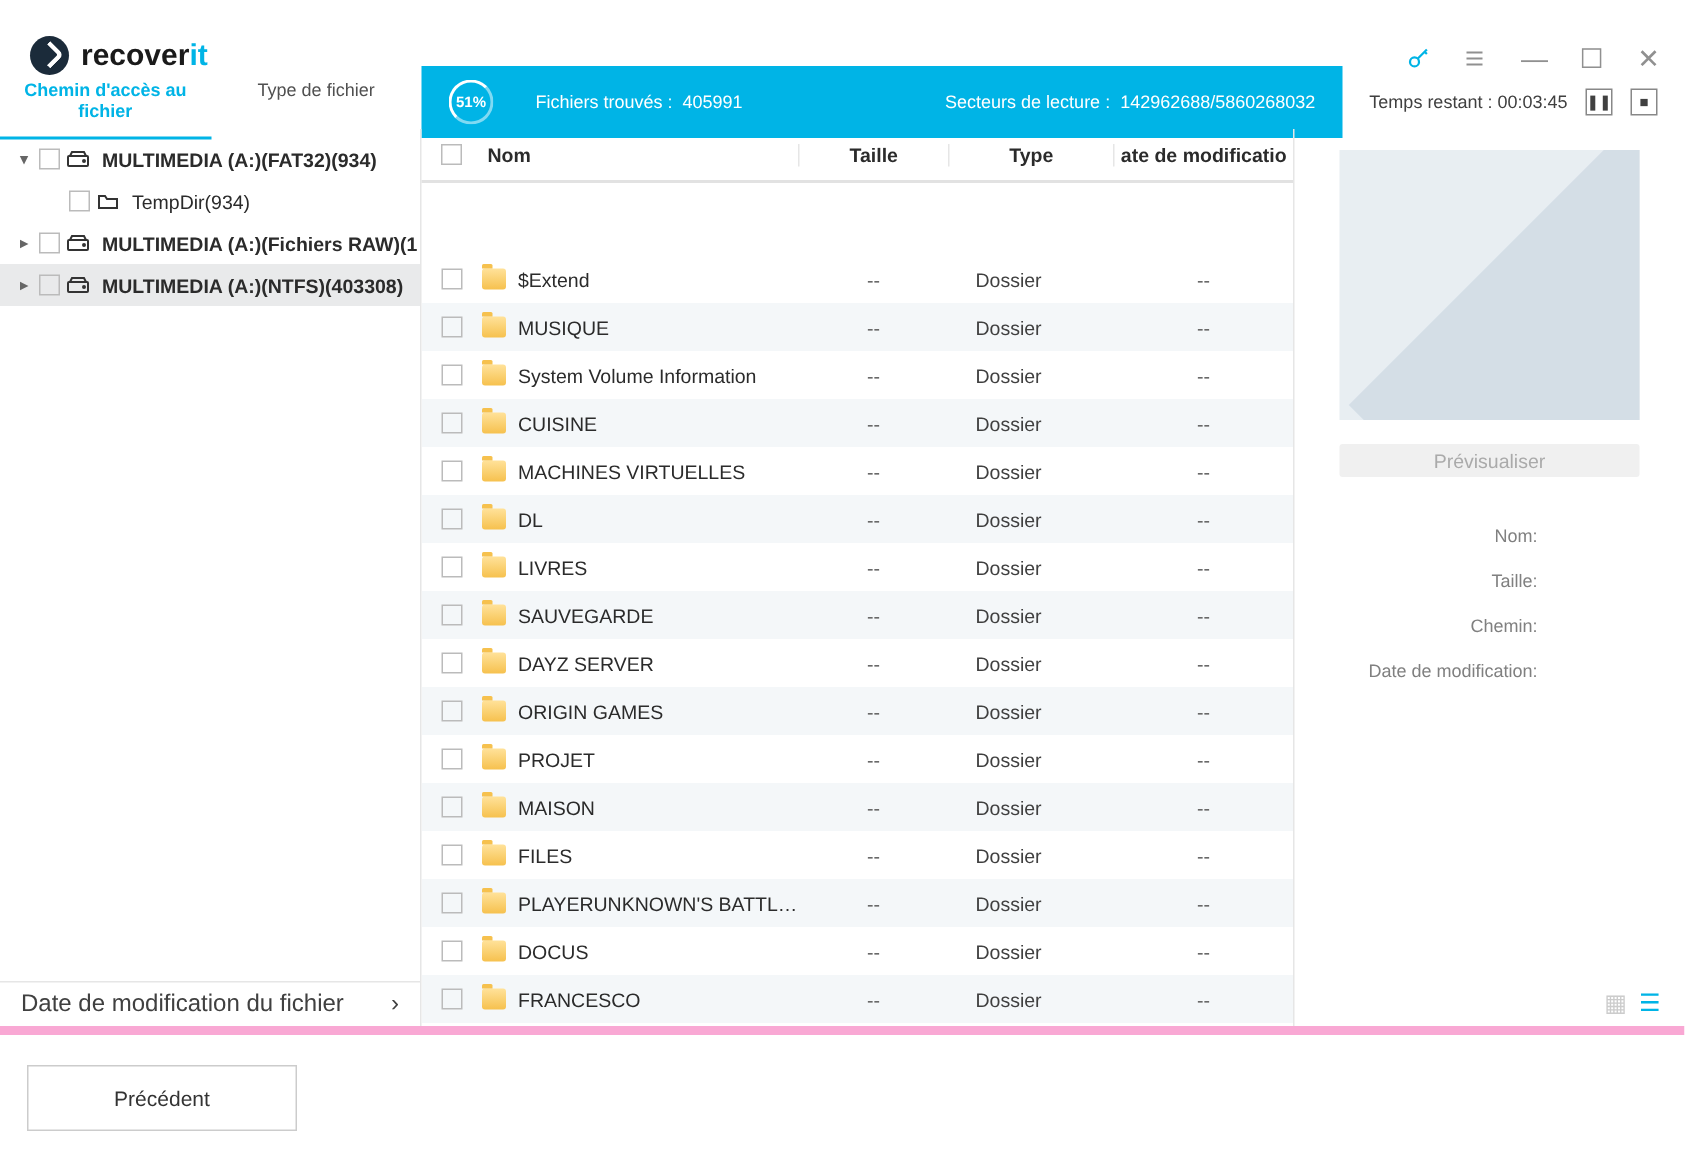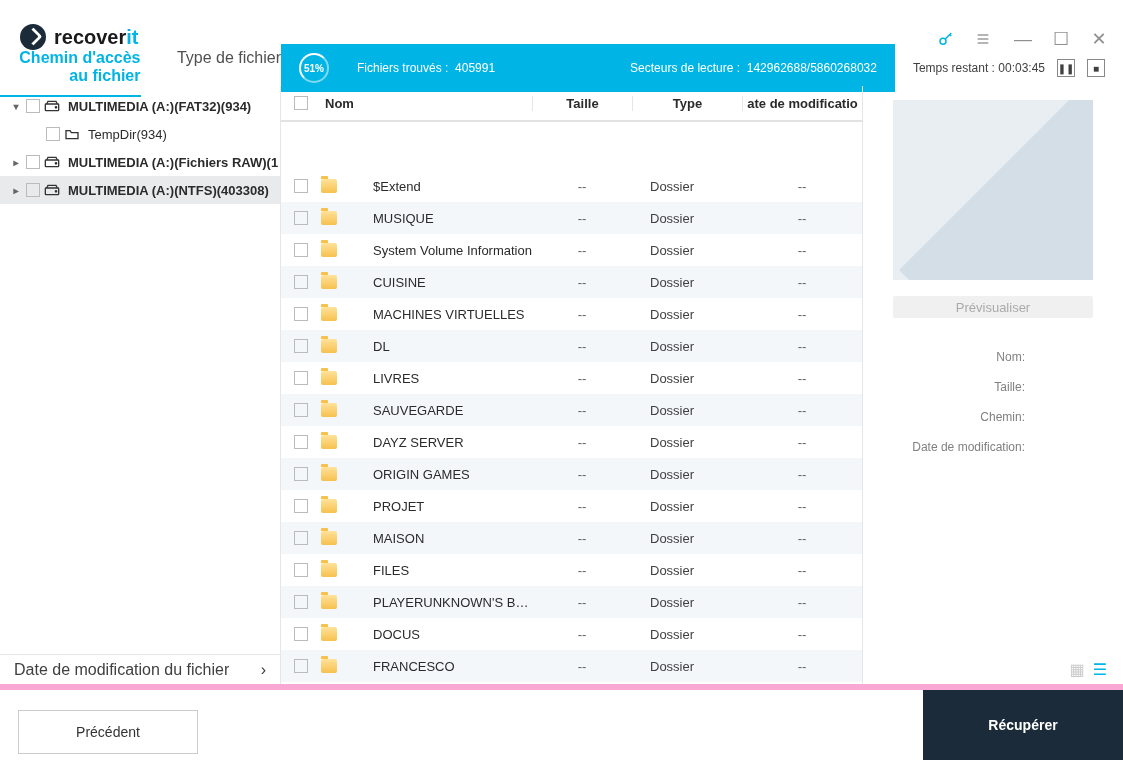--- a/index.html
+++ b/index.html
@@ -9,21 +9,21 @@
 .logo { display: flex; align-items: center; gap: 8px; font-size: 20px; font-weight: 700; color: #1a1a1a; }
 .logo .dot { width: 26px; height: 26px; background: #1b2b3a; border-radius: 50%; position: relative; }
 .logo .dot::before { content:""; position:absolute; width:10px; height:10px; border:3px solid #fff; border-left:none; border-top:none; transform: rotate(-45deg); top:6px; left:7px; border-radius:0 0 4px 0; }
 .logo .accent { color: #00b4e6; }
 .win-controls { display: flex; align-items: center; gap: 18px; }
 .win-controls .ctrl { font-size: 18px; color: #909090; cursor: pointer; width: 20px; text-align: center; }
 .win-controls .key-icon { color: #00b4e6; }
 
 .topbar { display: flex; align-items: center; height: 36px; }
 .tabs { display: flex; width: 281px; }
-.tab { flex: 1; text-align: right; font-size: 16px; padding: 10px 0; color: #505050; cursor: pointer; }
+.tab { flex: 1; text-align: center; font-size: 12px; padding: 10px 0; color: #505050; cursor: pointer; }
 .tab.active { color: #00b4e6; border-bottom: 2px solid #00b4e6; font-weight: 600; }
 .scanbar { flex: 1; background: #00b4e6; color: #fff; display: flex; align-items: center; height: 48px; font-size: 12px; padding: 0 18px; gap: 28px; }
 .progress-circle { width: 30px; height: 30px; border: 2px solid rgba(255,255,255,0.5); border-left-color:#fff; border-top-color:#fff; border-radius: 50%; display: flex; align-items: center; justify-content: center; font-size: 10px; font-weight: 600; }
 .scan-right { display: flex; align-items: center; gap: 12px; padding: 0 18px; font-size: 12px; color: #404040; }
 .sq-btn { width: 18px; height: 18px; border: 1px solid #888; display:flex; align-items:center; justify-content:center; font-size:10px; cursor:pointer; }
 
 .main { display: flex; height: 598px; }
 .sidebar { width: 281px; border-right: 1px solid #e6e6e6; display:flex; flex-direction:column; }
 .tree { flex:1; overflow:auto; padding-top: 6px; }
 .tree-row { display: flex; align-items: center; height: 28px; font-size: 13px; cursor: pointer; padding-left: 10px; gap: 4px; }
@@ -41,21 +41,21 @@
 .col-name { flex: 1; padding-left: 4px; }
 .col-size { width: 100px; text-align: center; border-left:1px solid #e6e6e6; }
 .col-type { width: 110px; text-align: center; border-left:1px solid #e6e6e6; }
 .col-date { width: 120px; text-align: center; border-left:1px solid #e6e6e6; overflow:hidden; white-space:nowrap; }
 .rows { flex:1; overflow:auto; }
 .row { display: flex; align-items: center; height: 32px; font-size: 13px; }
 .row:nth-child(even) { background: #f4f7f9; }
 .row .cb { width: 14px; height: 14px; border: 1px solid #bbb; }
 .row .folder { width: 16px; height: 14px; background: linear-gradient(#ffe29a,#f6c14e); border-radius: 2px; margin-right: 8px; position:relative; }
 .row .folder::before { content:""; position:absolute; top:-3px; left:0; width:7px; height:3px; background:#f6c14e; border-radius:1px 1px 0 0; }
-.row .name { flex:1; white-space:nowrap; overflow:hidden; text-overflow:ellipsis;margin-left:28px; }
+.row .name { flex:1; white-space:nowrap; overflow:hidden; text-overflow:ellipsis; }
 .row .c-size { width:100px; text-align:center; color:#606060; }
 .row .c-type { width:110px; text-align:left; padding-left:18px; color:#404040; }
 .row .c-date { width:120px; text-align:center; color:#606060; }
 .list-footer { height: 28px; font-size: 12px; color: #9a9a9a; display:flex; align-items:center; padding-left: 14px; border-top:1px solid #eee;}
 
 .preview { width: 260px; display:flex; flex-direction:column; align-items:center; padding: 14px 18px; }
 .preview-img { width: 200px; height: 180px; background: #e8eef2; position: relative; overflow:hidden; }
 .preview-img::before { content:""; position:absolute; width: 260px; height: 260px; background: #d4dee6; transform: rotate(45deg); left: 60px; top: 40px; }
 .preview-btn { margin-top: 16px; width: 200px; height: 22px; background: #f0f0f0; color: #aaa; font-size: 13px; display:flex; align-items:center; justify-content:center; border-radius:2px; cursor:pointer; }
 .preview-fields { margin-top: 24px; width: 100%; font-size: 12px; color: #808080; }
@@ -373,14 +373,13 @@
 </div>
 
 <div class="view-toggle">
   <span>▦</span>
   <span class="active">☰</span>
 </div>
 
 <div class="footer">
   <div class="btn btn-prev">Précédent</div>
   <div class="spacer"></div>
-  <div class="btn btn-recover">Récupérer</div>
 </div>
 
 </body></html>

